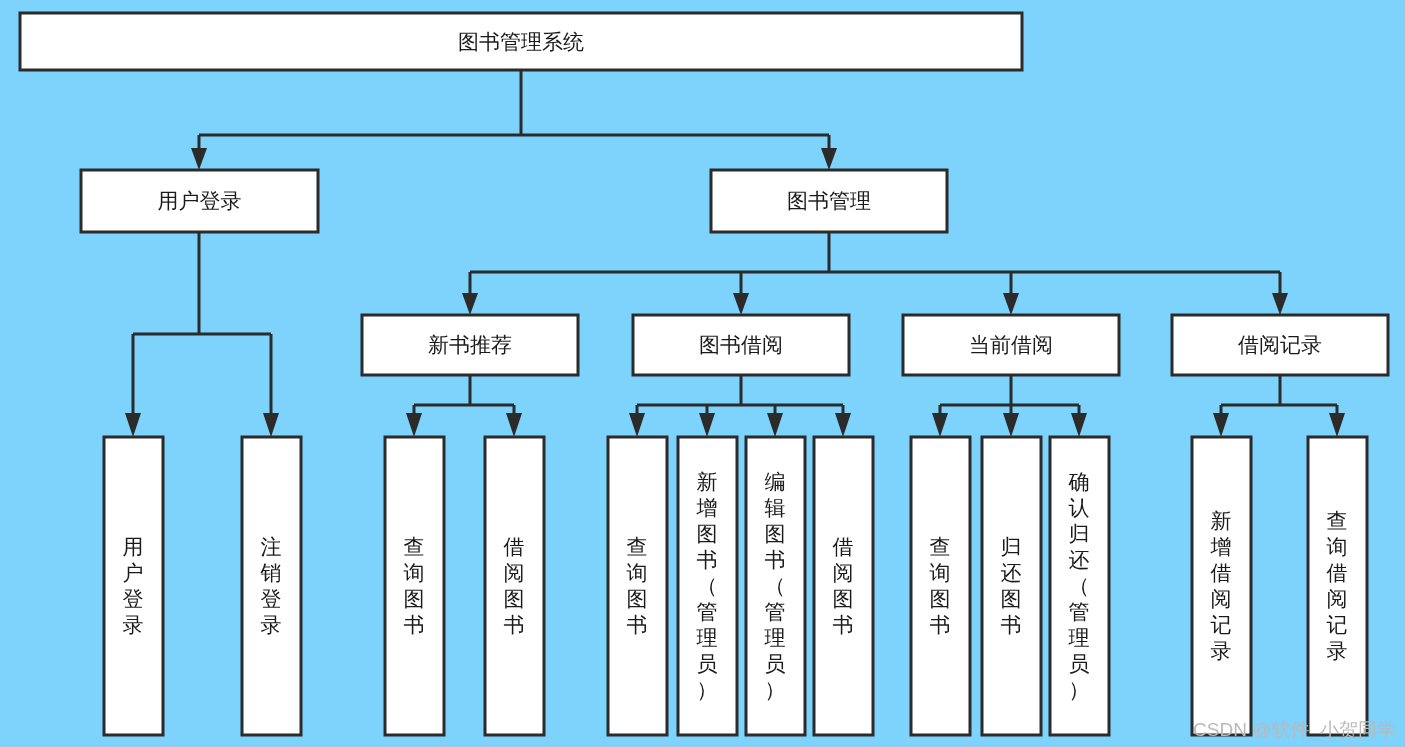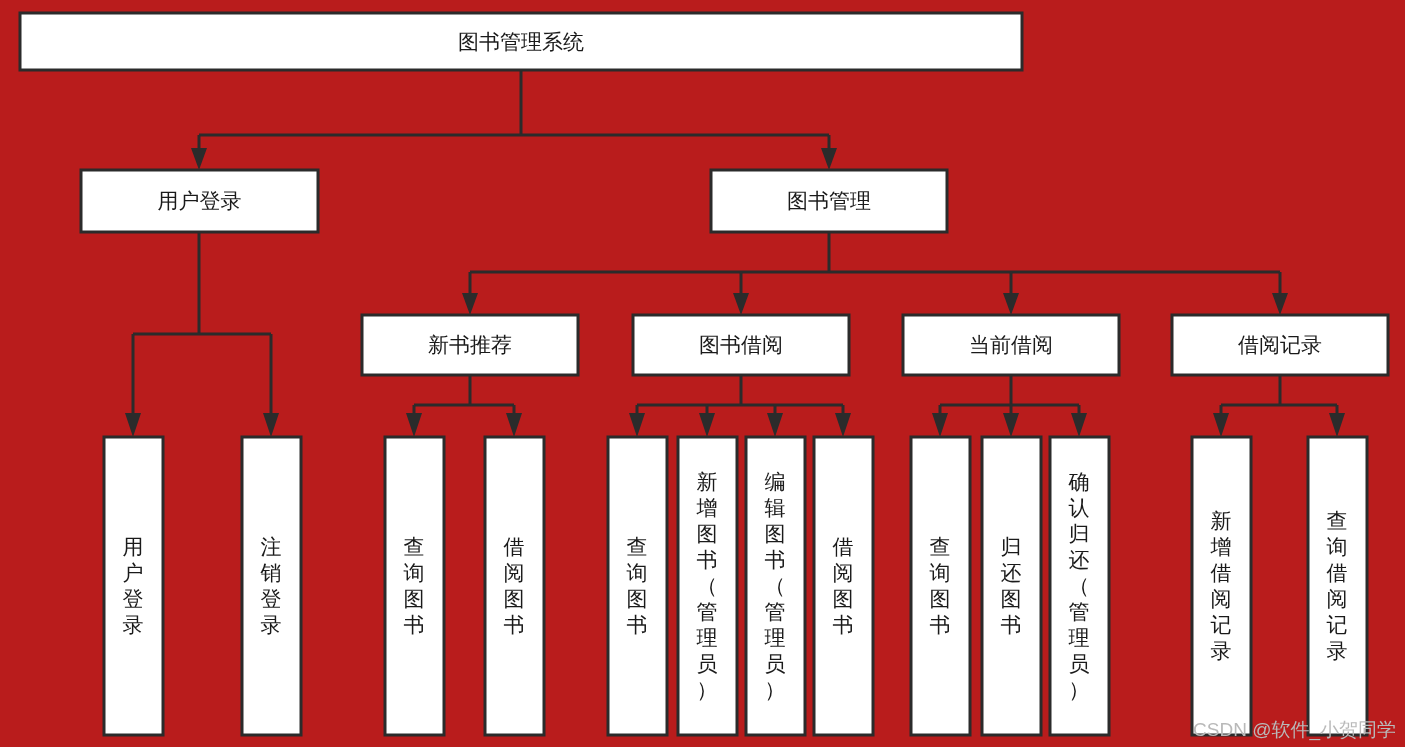--- a/index.html
+++ b/index.html
@@ -10,21 +10,21 @@
   body {
     width: 1405px;
     height: 747px;
     font-family: "Liberation Sans", "DejaVu Sans", sans-serif;
     overflow: hidden;
   }
   #diagram-root {
     position: relative;
     width: 1405px;
     height: 747px;
-    background: #b91c1c;
+    background: #7dd3fc;
   }
   svg.diagram-canvas {
     position: absolute;
     left: 0;
     top: 0;
     width: 1405px;
     height: 747px;
   }
   .node-rect {
     fill: #ffffff;

